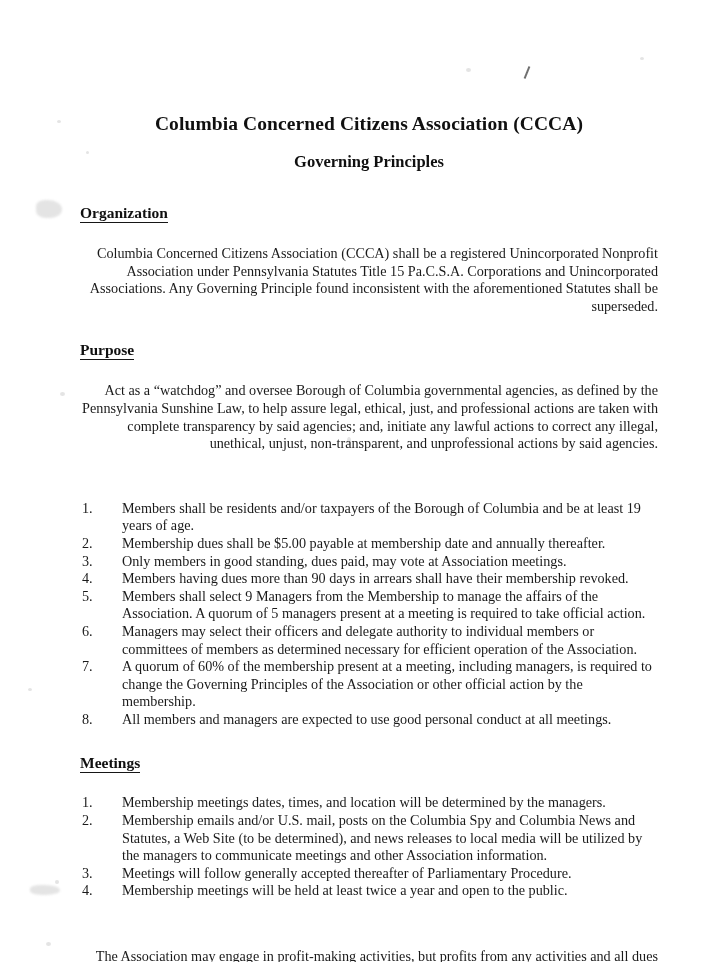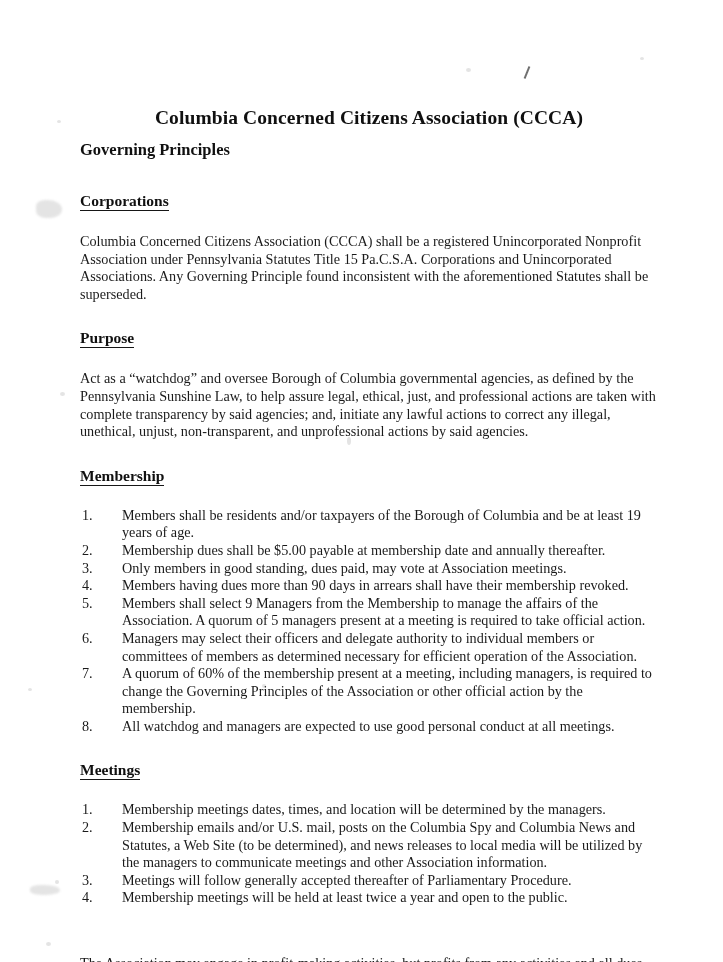--- a/index.html
+++ b/index.html
@@ -50,24 +50,25 @@
     width: 578px;
   }
 
   .doc-title {
     text-align: center;
     font-weight: bold;
     font-size: 19.5px;
     line-height: 23px;
     letter-spacing: 0.1px;
     color: #101010;
-    margin: 9px;
+    margin: 15px;
     padding-top: 97px;
   }
   .doc-subtitle {
+    text-align: center;
     font-weight: bold;
     font-size: 16.5px;
     line-height: 20px;
     color: #101010;
     margin: 0;
     padding-top: 2px;
   }
 
   h2.section-heading {
     font-size: 15.5px;
@@ -80,21 +81,21 @@
     border-bottom: 1.6px solid #161616;
     padding-bottom: 0px;
   }
   .heading-row { margin: 0; padding: 0; }
 
   p.body-text {
     font-size: 14.2px;
     line-height: 17.6px;
     margin: 0;
     padding: 0;
-    text-align: left;
+    text-align: right;
     color: #1a1a1a;
   }
 
   ol.numbered {
     list-style: none;
     margin: 0;
     padding: 0;
   }
   ol.numbered > li {
     position: relative;
@@ -143,38 +144,35 @@
   <div class="smudge" style="left:640px; top:57px; width:4px; height:3px;"></div>
 
   <div class="content">
 
     <div class="doc-title">Columbia Concerned Citizens Association (CCCA)</div>
     <div class="doc-subtitle">Governing Principles</div>
 
     <div class="gap-title-to-org"></div>
 
     <div class="heading-row">
-      <h2 class="section-heading">Corporations</h2>
+      <h2 class="section-heading">Organization</h2>
     </div>
     <div class="gap-head-to-body"></div>
     <p class="body-text">Columbia Concerned Citizens Association (CCCA) shall be a registered Unincorporated Nonprofit Association  under Pennsylvania Statutes Title 15 Pa.C.S.A. Corporations and Unincorporated Associations. Any Governing Principle found inconsistent with the aforementioned Statutes shall be superseded.</p>
 
     <div class="gap-body-to-head"></div>
 
     <div class="heading-row">
       <h2 class="section-heading">Purpose</h2>
     </div>
     <div class="gap-head-to-body"></div>
     <p class="body-text">Act as a “watchdog” and oversee Borough of Columbia governmental agencies, as defined by the Pennsylvania Sunshine Law, to help assure legal, ethical, just, and professional actions are taken with complete transparency by said agencies; and, initiate any lawful actions to correct any illegal, unethical, unjust, non-transparent, and unprofessional actions by said agencies.</p>
 
     <div class="gap-body-to-head"></div>
 
-    <div class="heading-row">
-      <h2 class="section-heading">Membership</h2>
-    </div>
     <div class="gap-head-to-list"></div>
     <ol class="numbered">
       <li>
         <span class="num">1.</span>
         <span class="item-text">Members shall be residents and/or taxpayers of the Borough of Columbia and be at least 19 years of age.</span>
       </li>
       <li>
         <span class="num">2.</span>
         <span class="item-text">Membership dues shall be $5.00 payable at membership date and annually thereafter.</span>
       </li>
@@ -193,21 +191,21 @@
       <li>
         <span class="num">6.</span>
         <span class="item-text">Managers may select their officers and delegate authority to individual members or committees of members as determined necessary for efficient operation of the Association.</span>
       </li>
       <li>
         <span class="num">7.</span>
         <span class="item-text">A quorum of 60% of the membership present at a meeting, including managers, is required to change the Governing Principles of the Association or other official action by the membership.</span>
       </li>
       <li>
         <span class="num">8.</span>
-        <span class="item-text">All watchdog and managers are expected to use good personal conduct at all meetings.</span>
+        <span class="item-text">All members and managers are expected to use good personal conduct at all meetings.</span>
       </li>
     </ol>
 
     <div class="gap-list-to-head"></div>
 
     <div class="heading-row">
       <h2 class="section-heading">Meetings</h2>
     </div>
     <div class="gap-head-to-list"></div>
     <ol class="numbered">

